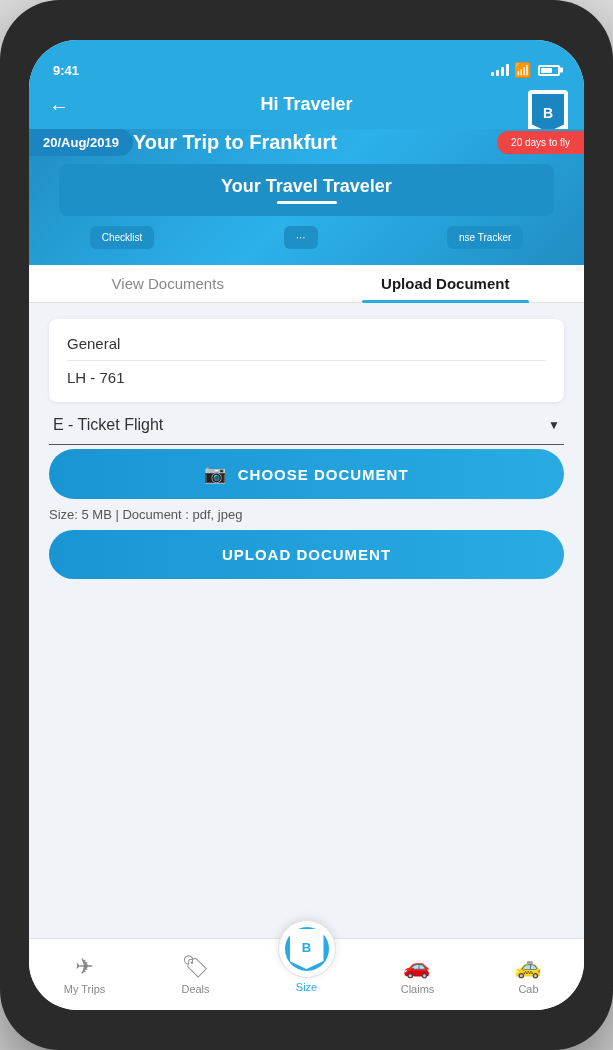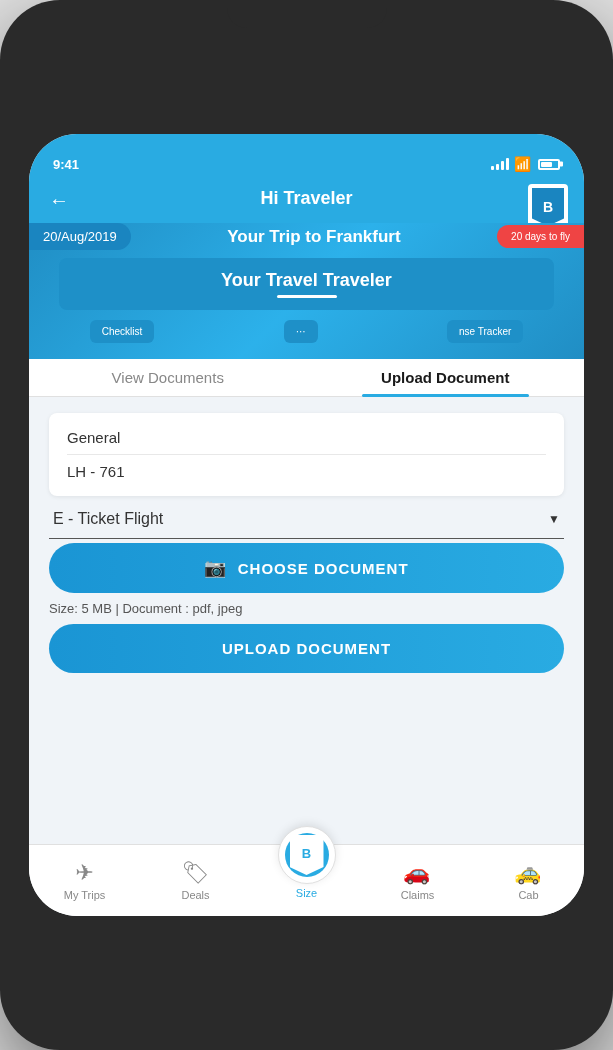--- a/index.html
+++ b/index.html
@@ -19,21 +19,21 @@
       border-radius: 60px;
       display: flex;
       justify-content: center;
       align-items: center;
       position: relative;
       box-shadow: 0 30px 80px rgba(0,0,0,0.5);
     }
 
     .phone-inner {
       width: 555px;
-      height: 782px;
+      height: 970px;
       background: #f0f4f8;
       border-radius: 48px;
       overflow: hidden;
       position: relative;
       display: flex;
       flex-direction: column;
     }
 
     
     .notch {
@@ -177,30 +177,30 @@
       align-items: center;
       justify-content: space-between;
       padding: 0 0 8px;
       position: relative;
       z-index: 2;
     }
     .trip-date-badge {
       background: #1a85c0;
       color: white;
       font-size: 13px;
-      font-weight: 400;
+      font-weight: 700;
       padding: 6px 14px;
       border-radius: 0 20px 20px 0;
     }
     .trip-name {
       color: white;
-      font-size: 17px;
+      font-size: 20px;
       font-weight: 600;
       flex: 1;
-      text-align: center;
+      text-align: left;
     }
     .trip-days-badge {
       background: #ef4444;
       color: white;
       font-size: 10px;
       font-weight: 400;
       padding: 6px 14px;
       border-radius: 20px 0 0 20px;
     }
     .trip-doc-title-box {

